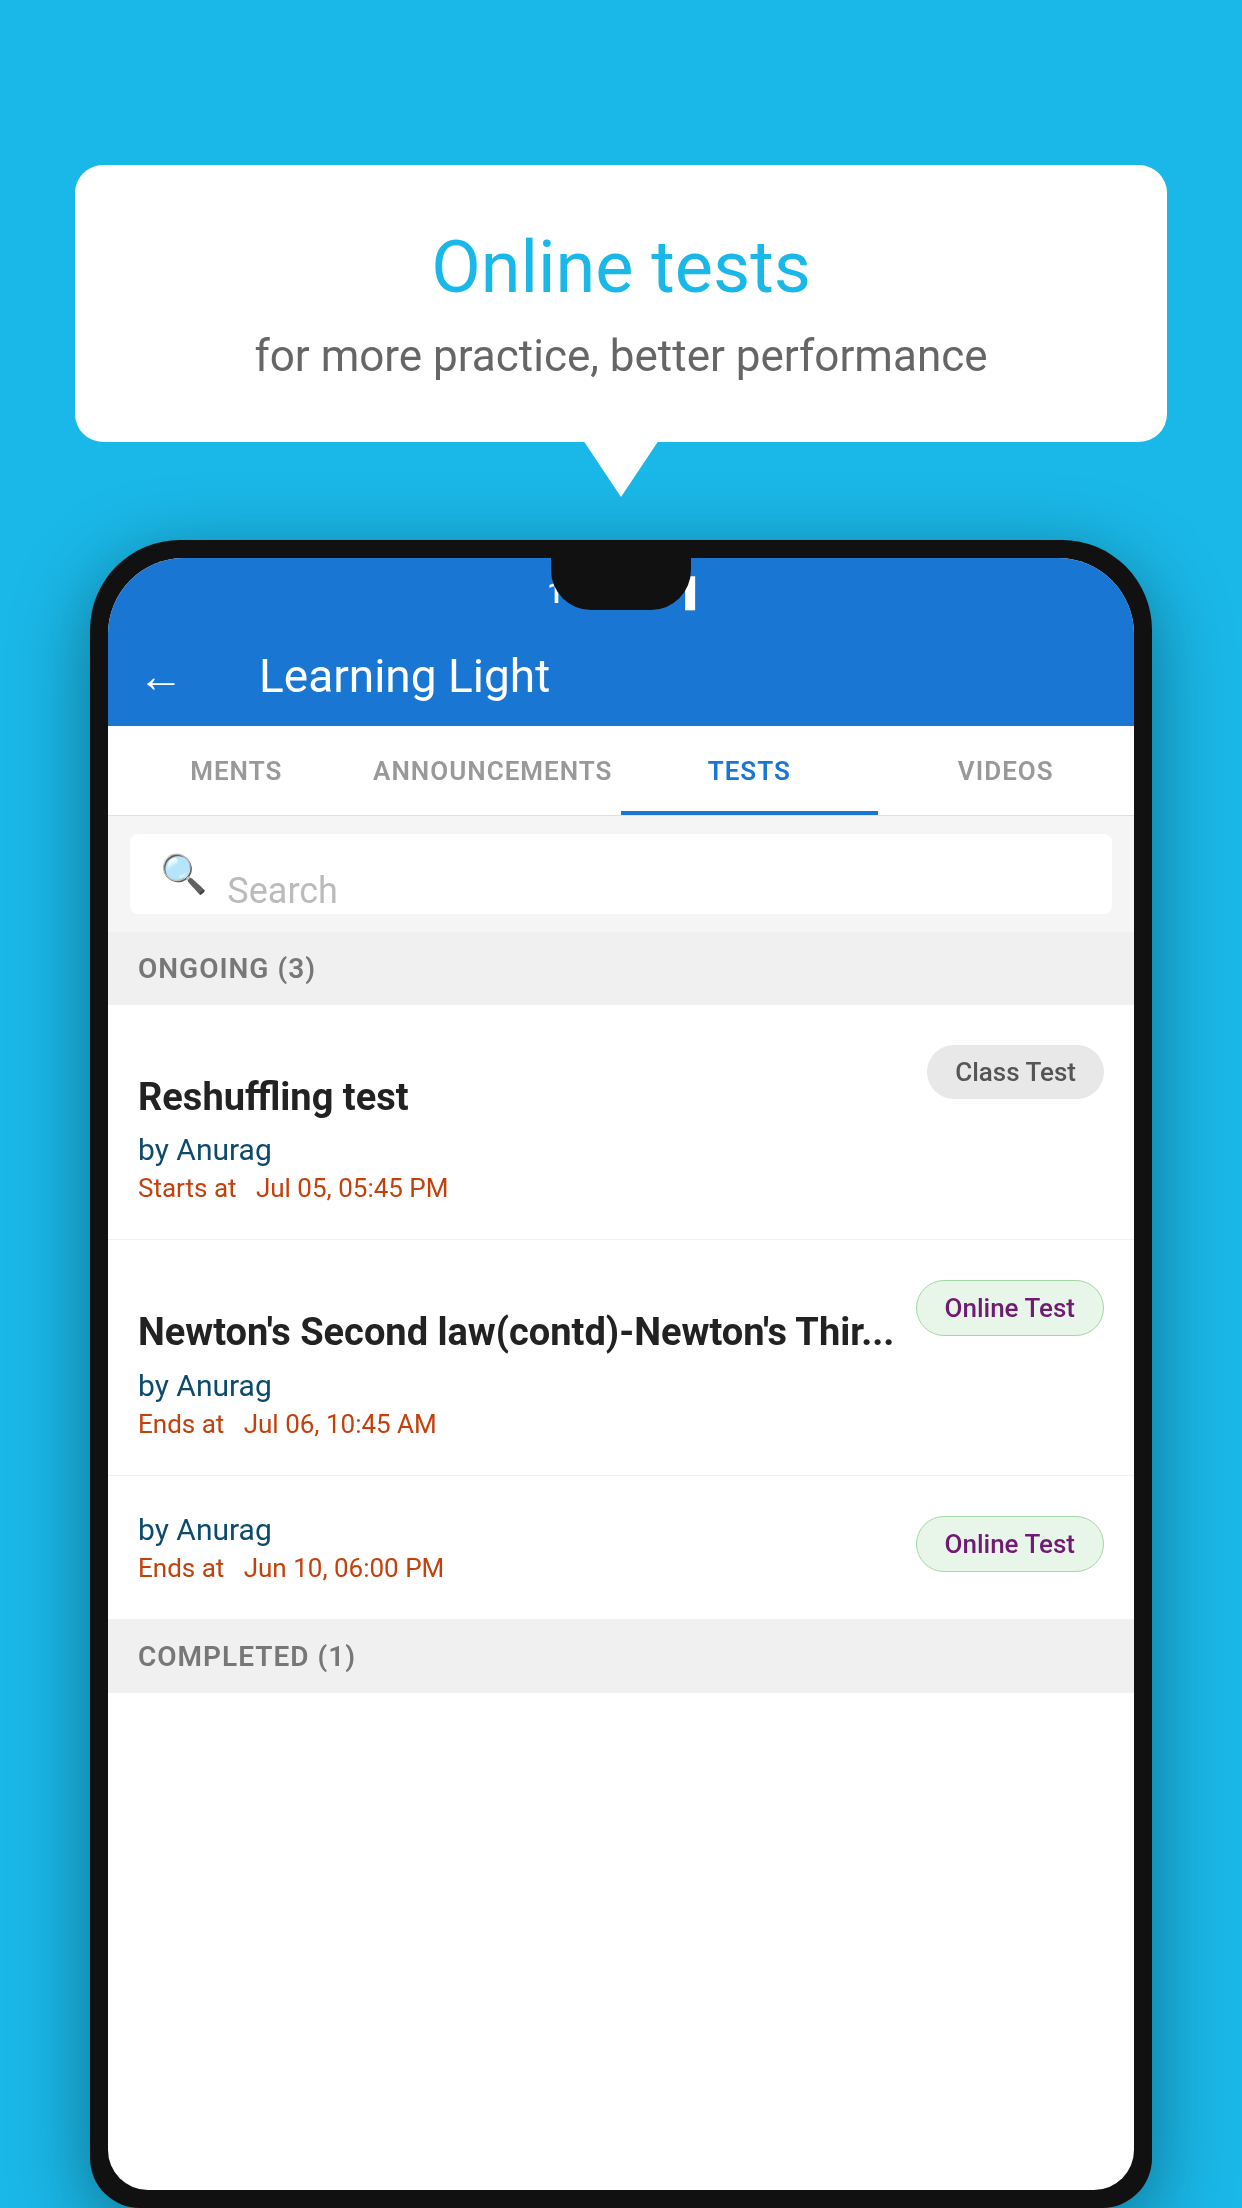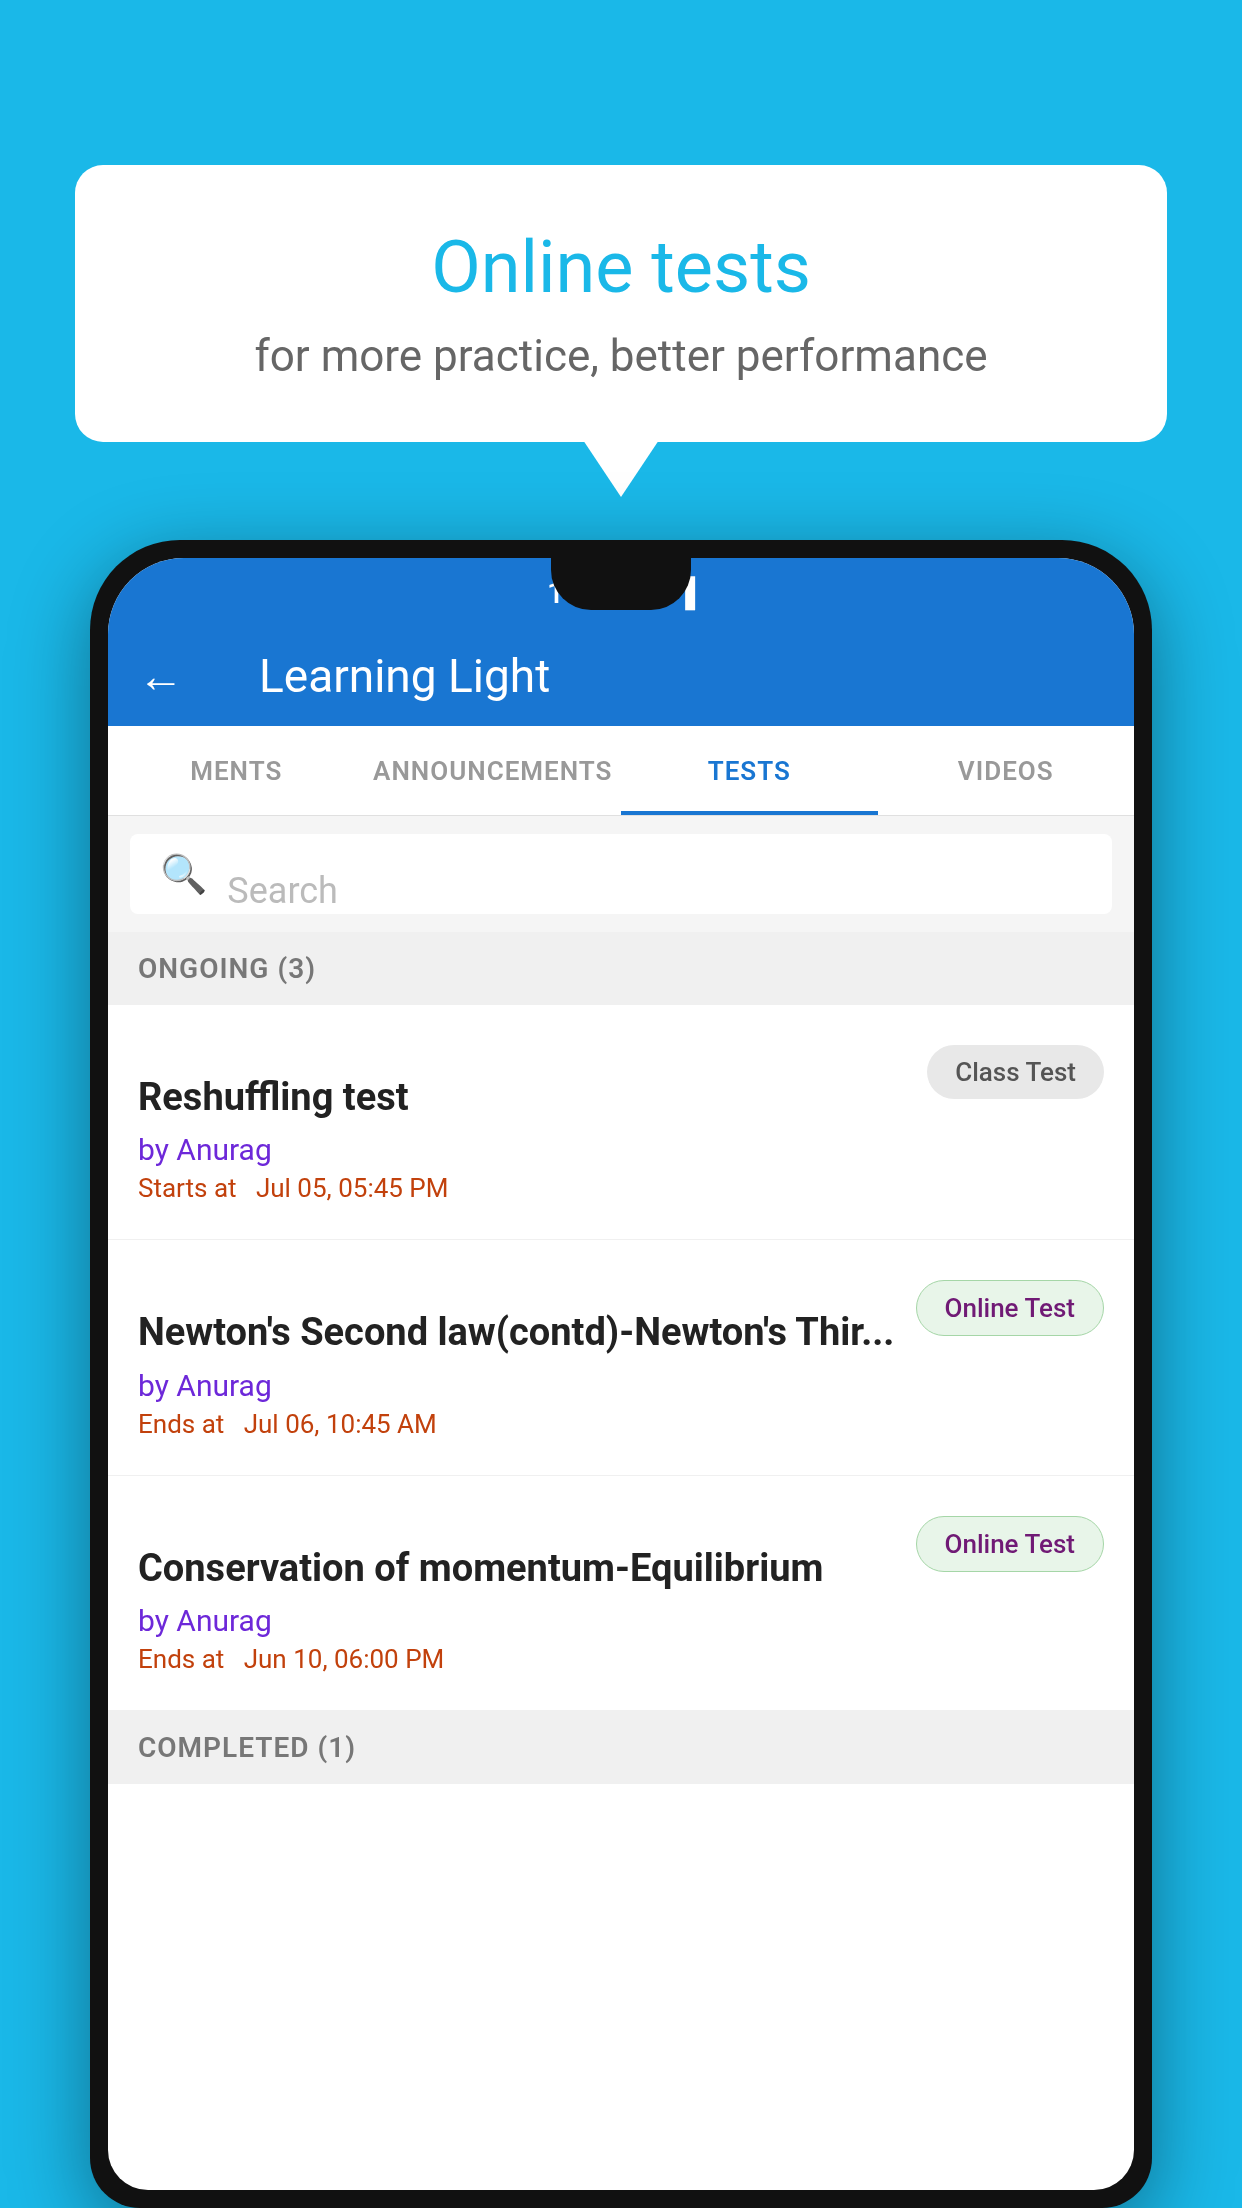--- a/index.html
+++ b/index.html
@@ -232,21 +232,21 @@
       font-size: 38px;
       font-weight: 700;
       color: #222;
       margin-bottom: 10px;
       line-height: 1.3;
       margin-top: 32px;
     }
 
     .test-author {
       font-size: 30px;
-      color: #6d28d9;
+      color: #0c4a6e;
       margin-bottom: 6px;
     }
 
     .test-time {
       font-size: 26px;
       color: #c2410c;
     }
 
     .test-badge {
       border-radius: 50px;
@@ -344,21 +344,20 @@
             <span>Ends at</span>
             &nbsp;
             <span>Jul 06, 10:45 AM</span>
           </div>
         </div>
         <span class="test-badge badge-online">Online Test</span>
       </div>
 
       <div class="test-item">
         <div class="test-info">
-          <div class="test-name">Conservation of momentum-Equilibrium</div>
           <div class="test-author">by Anurag</div>
           <div class="test-time">
             <span>Ends at</span>
             &nbsp;
             <span>Jun 10, 06:00 PM</span>
           </div>
         </div>
         <span class="test-badge badge-online">Online Test</span>
       </div>
 

